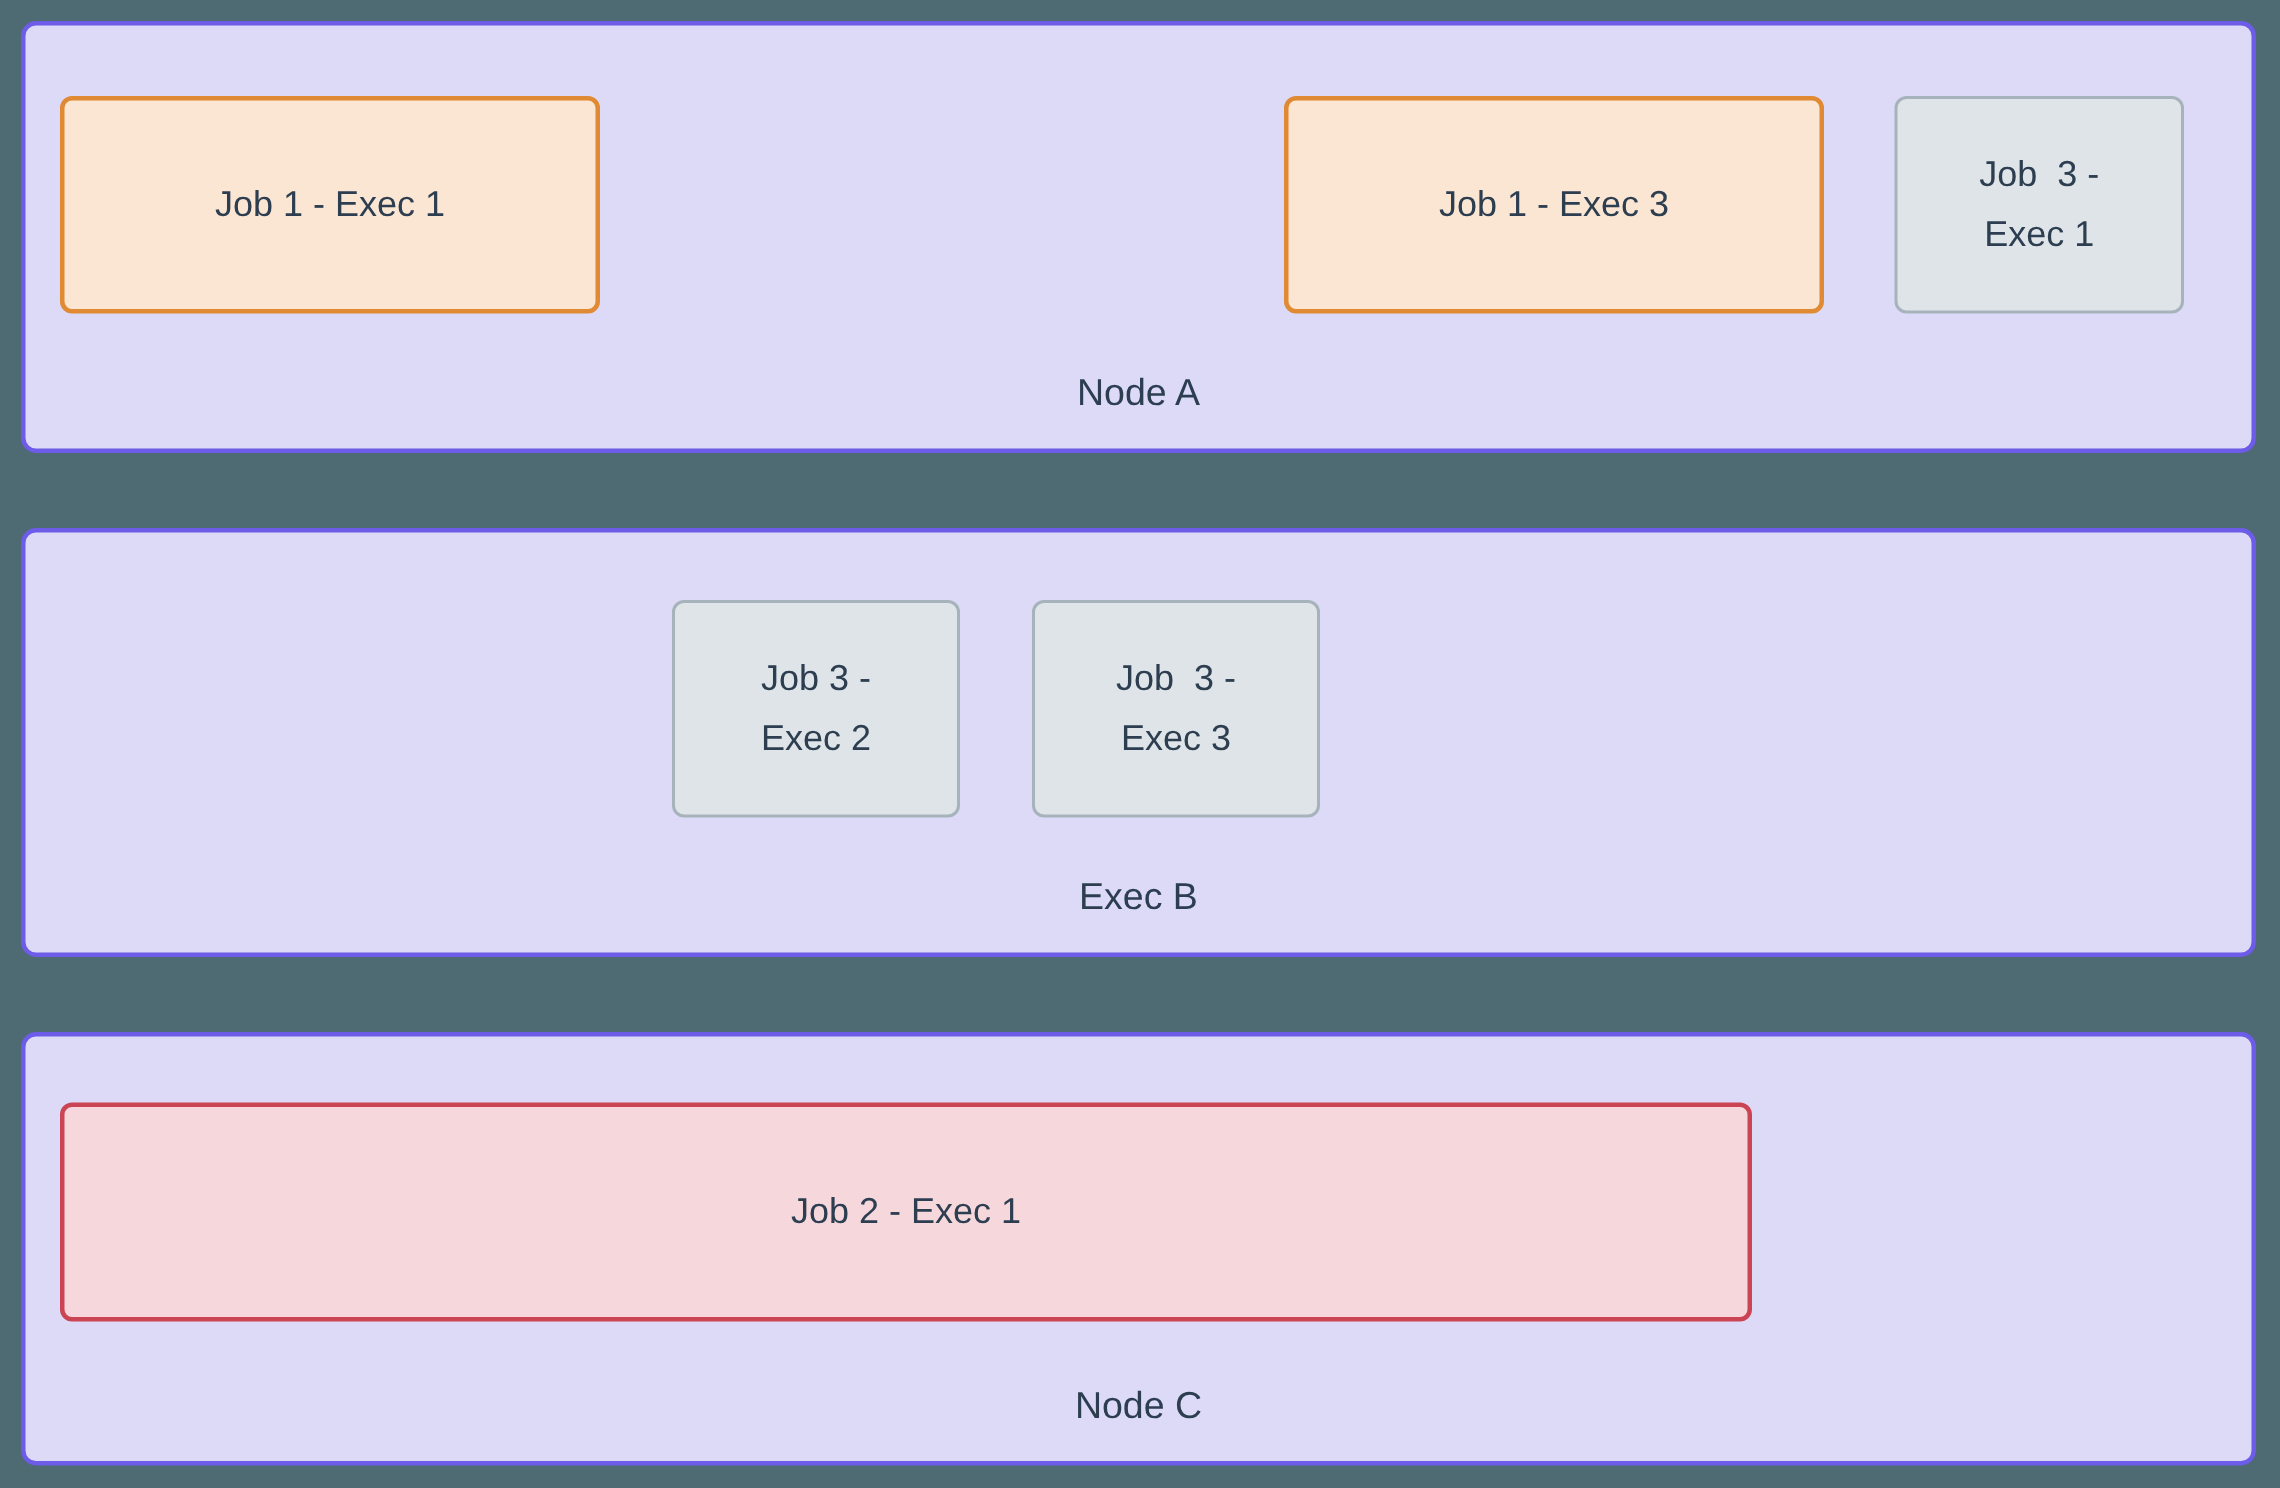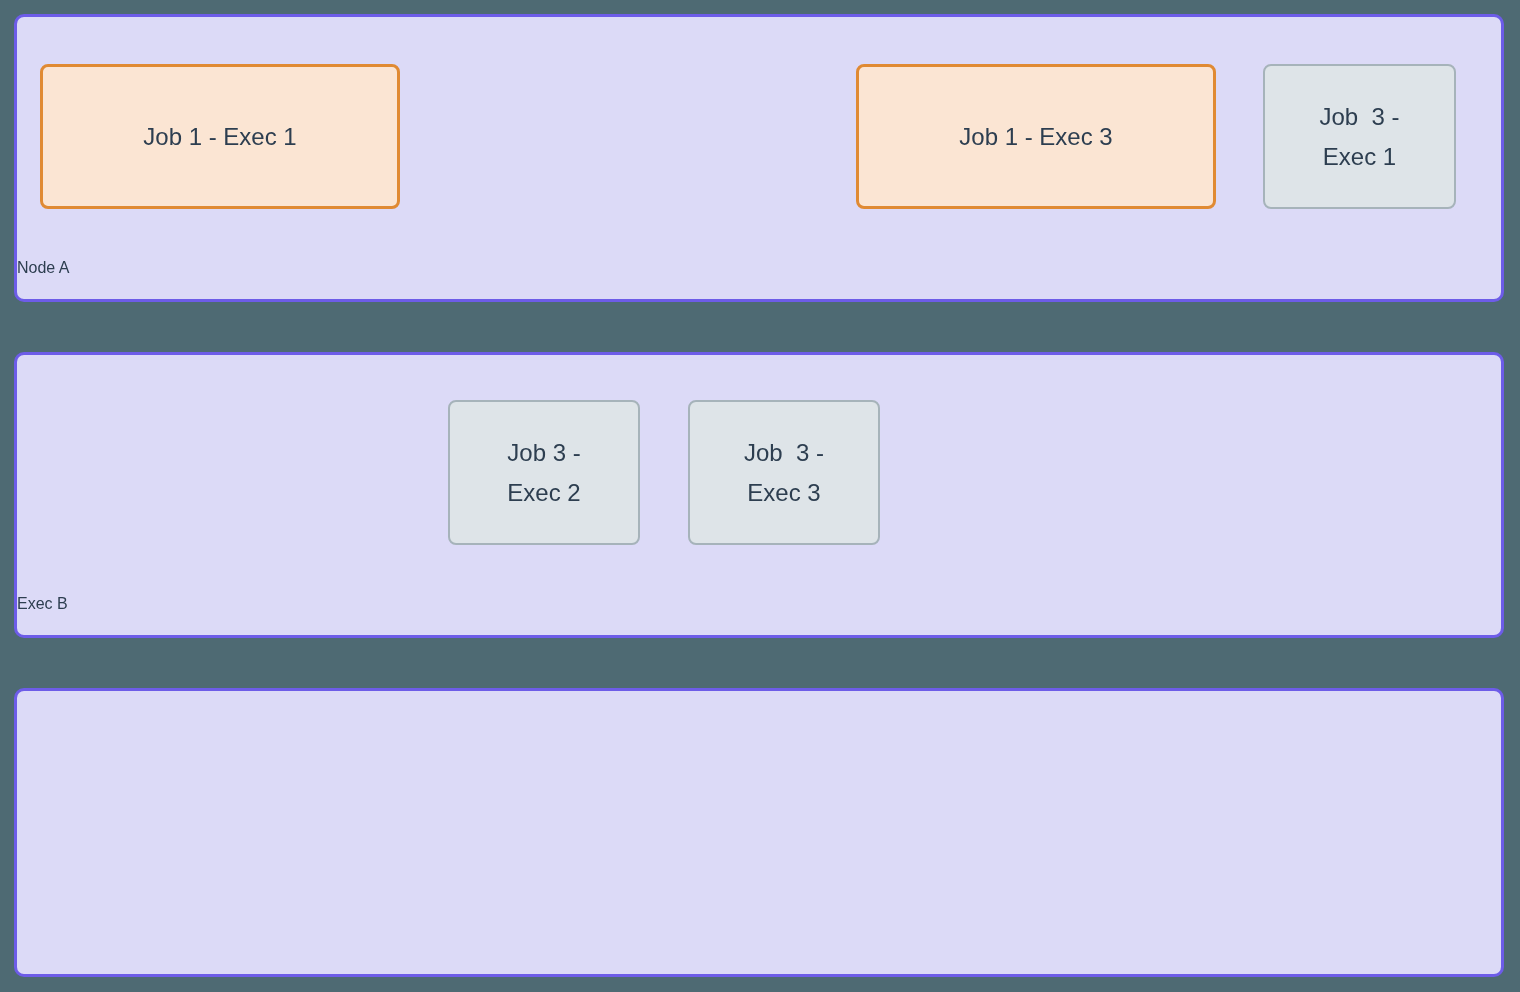--- a/index.html
+++ b/index.html
@@ -36,21 +36,22 @@
     border-radius: 10px;
   }
   .node-a { top: 14px; }
   .node-b { top: 352px; height: 286px; }
   .node-c { top: 688px; height: 289px; }
   .node-label {
     position: absolute;
     bottom: 22px;
     left: 0;
     width: 100%;
-    font-size: 16px;
+    text-align: center;
+    font-size: 25px;
     color: var(--text);
   }
   .job {
     position: absolute;
     display: flex;
     align-items: center;
     justify-content: center;
     border-radius: 8px;
     font-size: 24px;
     color: var(--text);
@@ -103,15 +104,19 @@
 Exec 2</span>
     </div>
     <div class="job job3 b3">
       <span class="job-label">Job  3 -
 Exec 3</span>
     </div>
     <div class="node-label">Exec B</div>
   </section>
 
   <section class="node node-c">
+    <div class="job job2 c1">
+      <span class="job-label">Job 2 - Exec 1</span>
+    </div>
+    <div class="node-label">Node C</div>
   </section>
 
 </div>
 
 </body></html>

